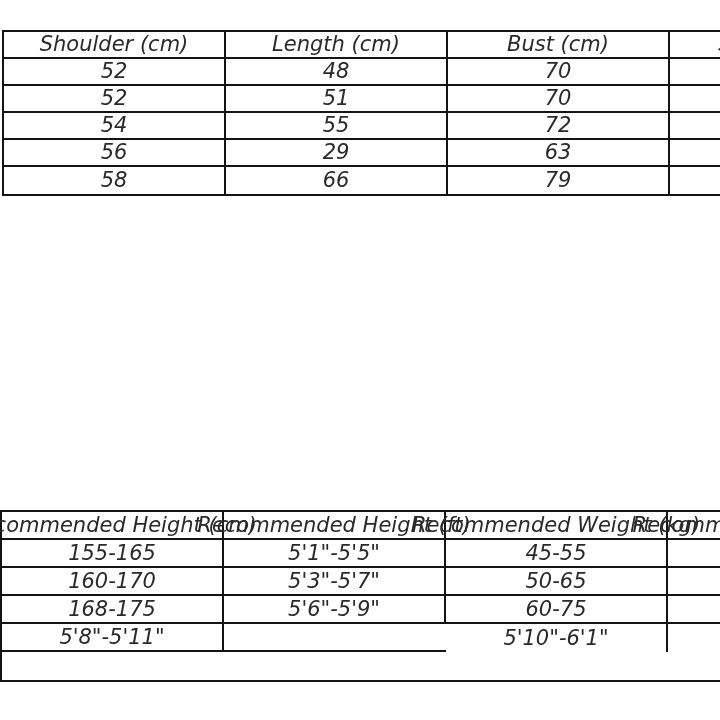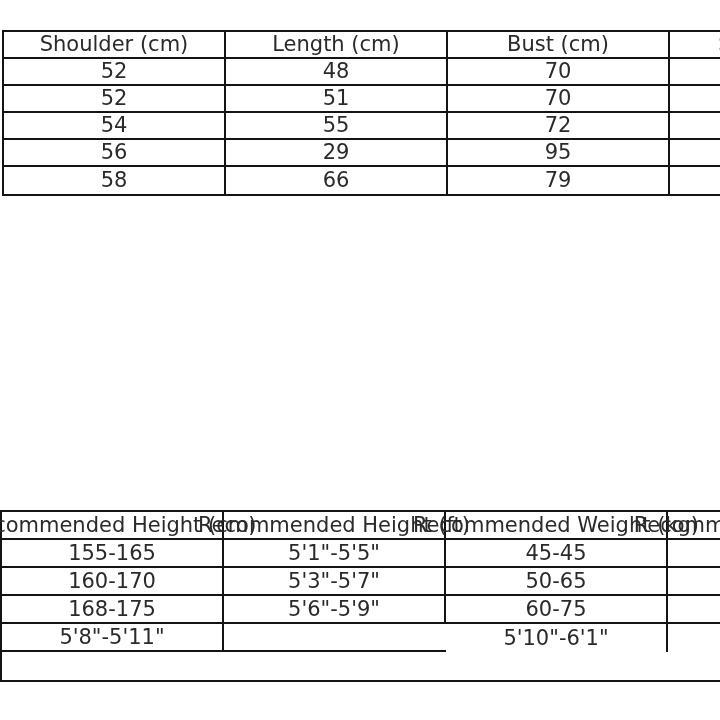--- a/index.html
+++ b/index.html
@@ -38,20 +38,21 @@
     align-items: center;
     justify-content: center;
     white-space: nowrap;
     overflow: visible;
     font-size: 21px;
     line-height: 1;
     border-right: 2px solid #141414;
     border-bottom: 2px solid #141414;
     box-sizing: content-box;
     background: transparent;
+    font-style: italic;
   }
   .cell.col-last { border-right: none; }
   .cell.row-last { border-bottom: none; text-align: center; }
   .cell.header { font-size: 21px; }
 </style>
 </head>
 <body>
 
 <div id="size-table" class="data-table">
     <div class="cell header">Shoulder (cm)</div>
@@ -65,35 +66,35 @@
     <div class="cell">52</div>
     <div class="cell">51</div>
     <div class="cell">70</div>
     <div class="cell col-last"></div>
     <div class="cell">54</div>
     <div class="cell">55</div>
     <div class="cell">72</div>
     <div class="cell col-last"></div>
     <div class="cell">56</div>
     <div class="cell">29</div>
-    <div class="cell">95</div>
+    <div class="cell">63</div>
     <div class="cell col-last"></div>
     <div class="cell row-last">58</div>
     <div class="cell row-last">66</div>
     <div class="cell row-last">79</div>
     <div class="cell col-last row-last"></div>
   </div>
 <div id="fit-table" class="data-table">
     <div class="cell header">Recommended Height (cm)</div>
     <div class="cell header">Recommended Height (ft)</div>
     <div class="cell header">Recommended Weight (kg)</div>
     <div class="cell header col-last">Recommended Weight (lbs)</div>
     <div class="cell">155-165</div>
     <div class="cell">5'1"-5'5"</div>
-    <div class="cell">45-45</div>
+    <div class="cell">45-55</div>
     <div class="cell col-last"></div>
     <div class="cell">160-170</div>
     <div class="cell">5'3"-5'7"</div>
     <div class="cell">50-65</div>
     <div class="cell col-last"></div>
     <div class="cell">168-175</div>
     <div class="cell">5'6"-5'9"</div>
     <div class="cell">60-75</div>
     <div class="cell col-last"></div>
     <div class="cell">5'8"-5'11"</div>

